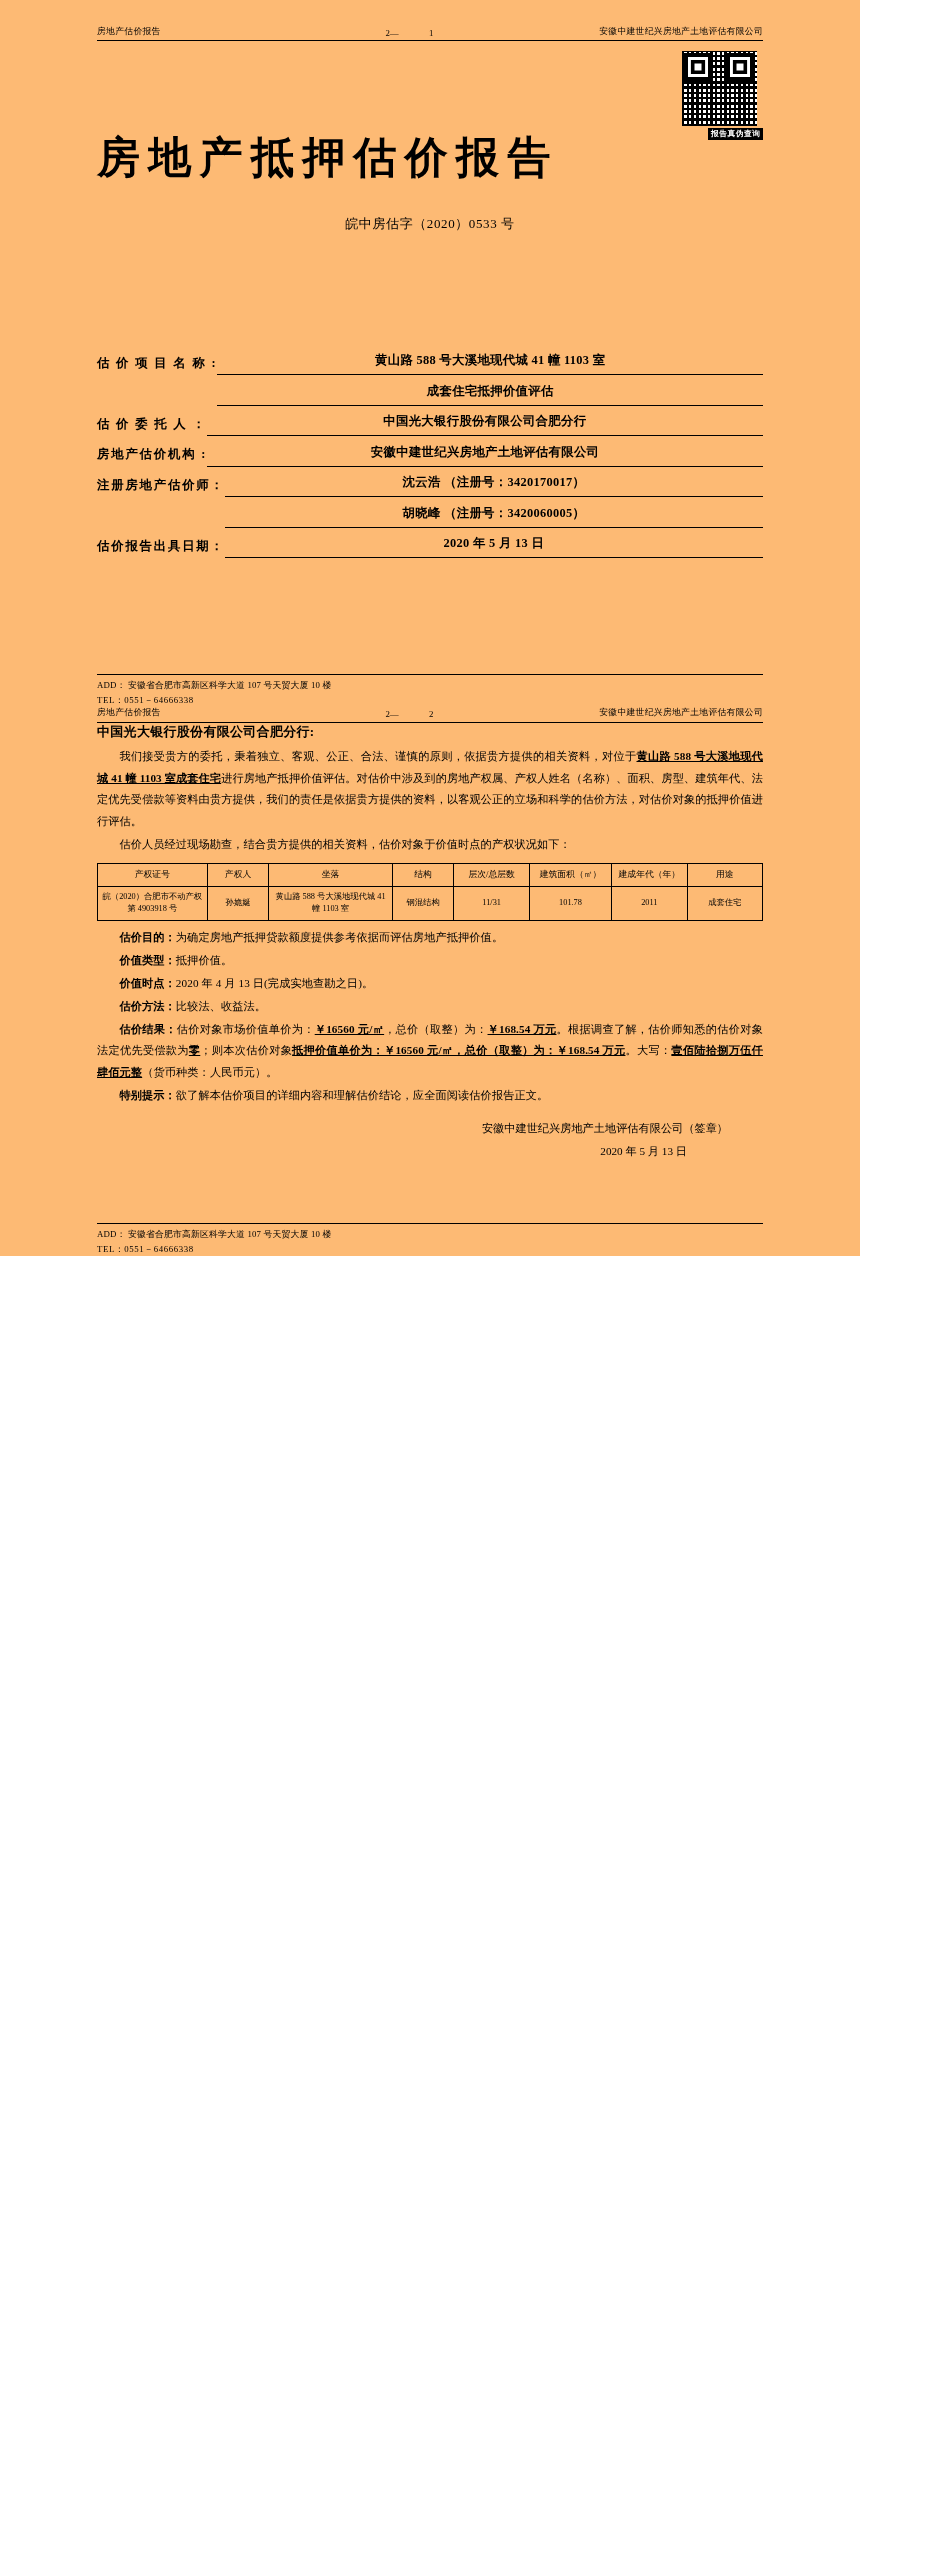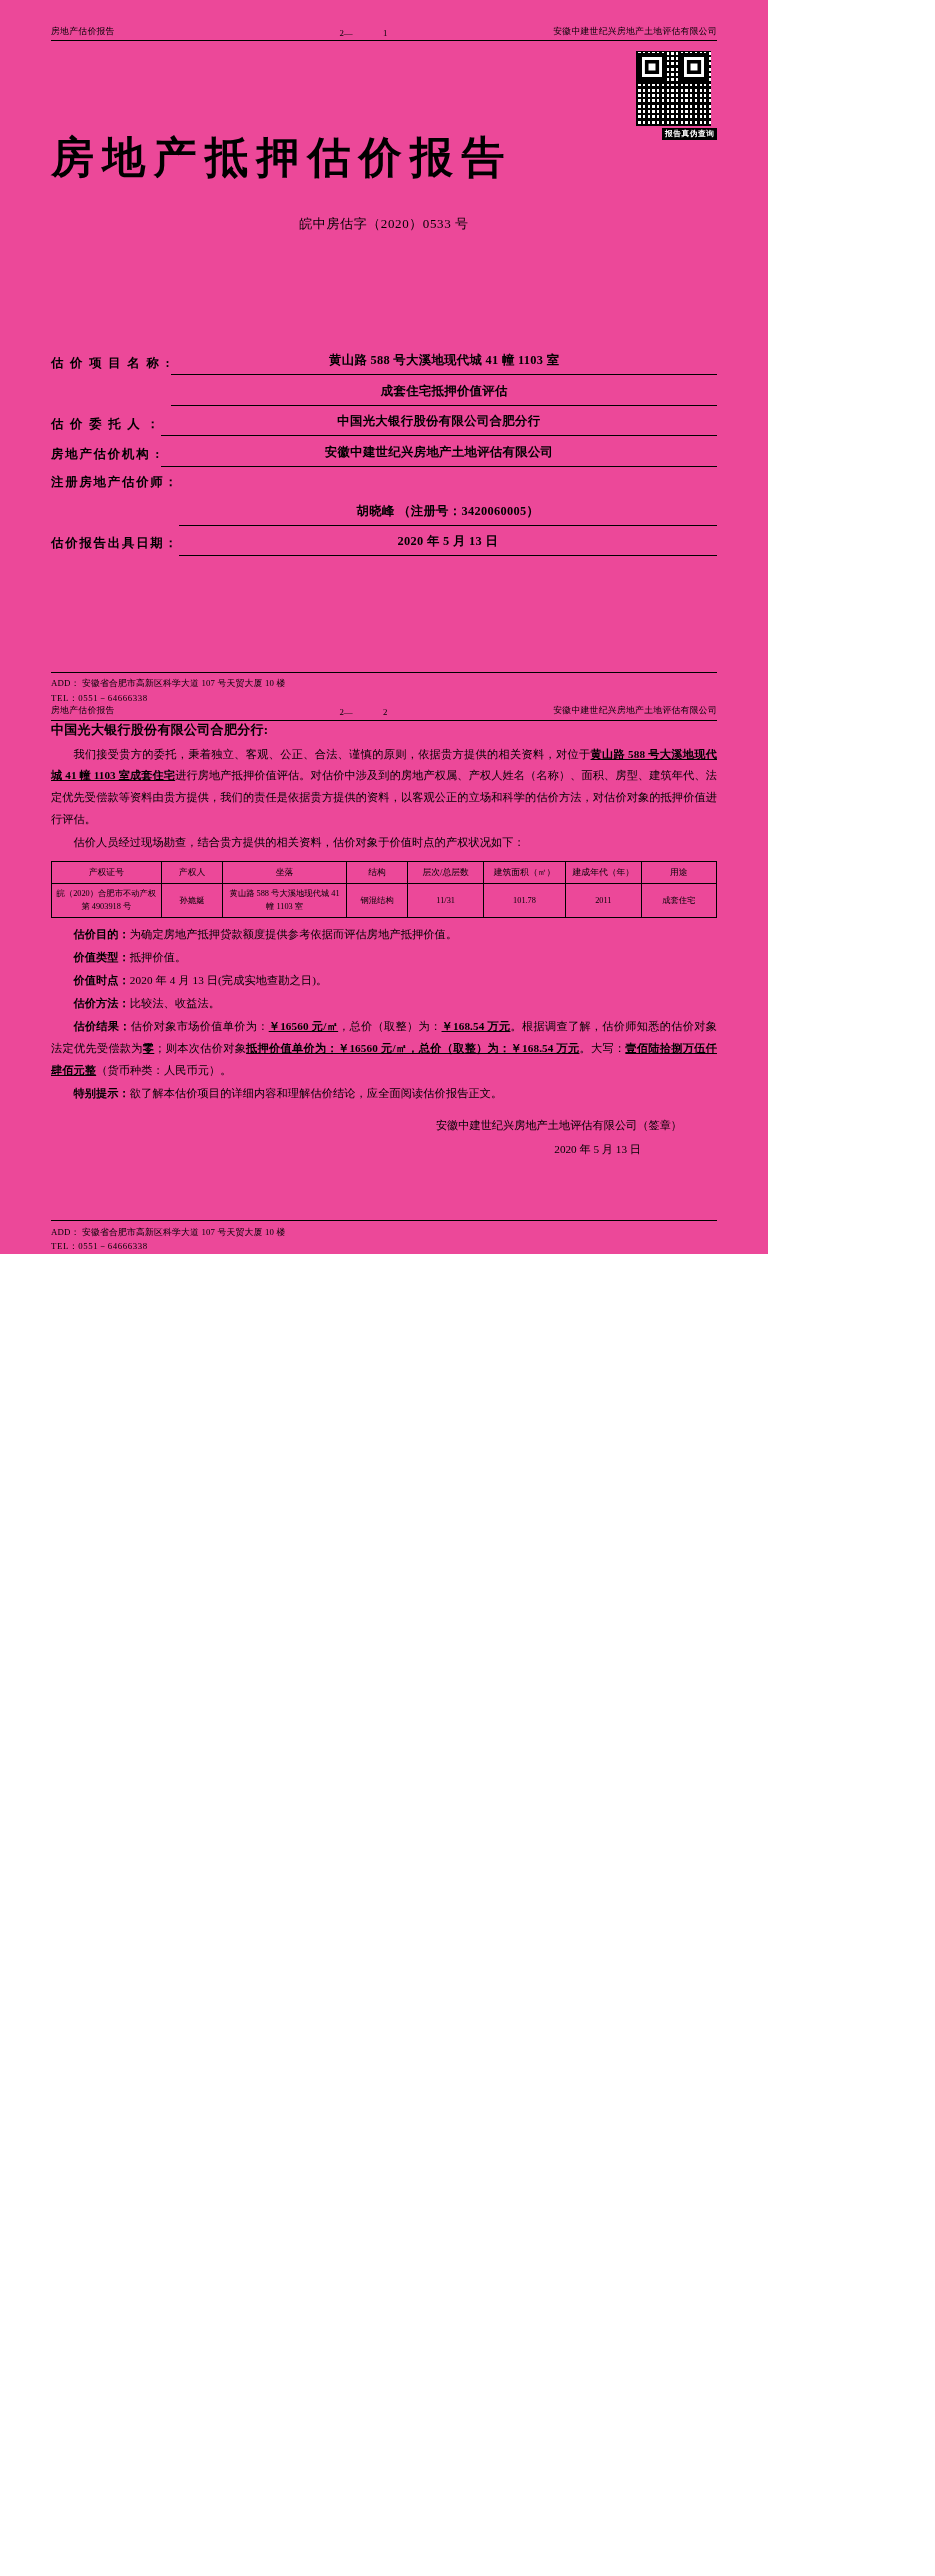--- a/index.html
+++ b/index.html
@@ -7,23 +7,23 @@
     padding: 0;
     background: #ffffff;
   }
   body {
     width: 936px;
     font-family: "Liberation Serif", "DejaVu Serif", serif;
     color: #000;
     -webkit-font-smoothing: antialiased;
   }
   .page {
-    width: 768px;
+    width: 860px;
     position: relative;
-    background: #ec4899;
+    background: #fdba74;
   }
   .sheet {
     width: 666px;
     margin: 0 auto;
     position: relative;
   }
 
   
   .runhead {
     display: flex;
@@ -237,20 +237,21 @@
         <div class="fval">中国光大银行股份有限公司合肥分行</div>
       </div>
 
       <div class="frow">
         <div class="flabel">房地产估价机构 :</div>
         <div class="fval">安徽中建世纪兴房地产土地评估有限公司</div>
       </div>
 
       <div class="frow">
         <div class="flabel">注册房地产估价师：</div>
+        <div class="fval">沈云浩 （注册号：3420170017）</div>
       </div>
 
       <div class="frow sub">
         <div class="flabel">注册房地产估价师：</div>
         <div class="fval">胡晓峰 （注册号：3420060005）</div>
       </div>
 
       <div class="frow">
         <div class="flabel">估价报告出具日期：</div>
         <div class="fval">2020 年 5 月 13 日</div>

